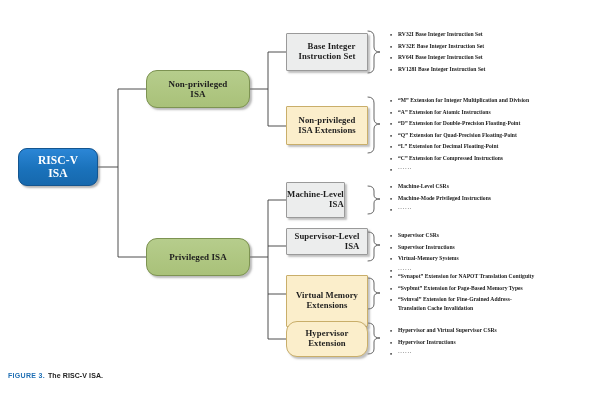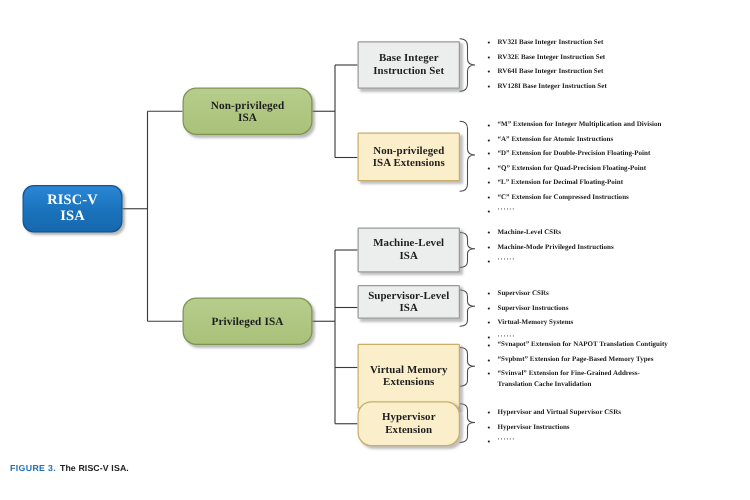--- a/index.html
+++ b/index.html
@@ -54,20 +54,21 @@
     box-shadow: 2px 2px 2px rgba(120,120,120,0.5);
   }
   .leaf-node {
     font-size: 8.7px;
     border-radius: 1px;
     box-shadow: 2px 2px 2px rgba(130,130,130,0.5);
   }
   .leaf-grey {
     background: #eceded;
     border: 1px solid #9a9a9a;
+    text-align: right;
   }
   .leaf-cream {
     background: #fbeecb;
     border: 1px solid #c9ae6a;
   }
 
   
   .bullet-list {
     position: absolute;
     font-family: "Liberation Serif", "DejaVu Serif", serif;
@@ -233,21 +234,21 @@
     <div class="bullet-row">
       <span class="bullet-dot">•</span>
       <span class="bullet-text">“C”  Extension for Compressed Instructions</span>
     </div>
     <div class="bullet-row ellipsis">
       <span class="bullet-dot">•</span>
       <span class="bullet-text">······</span>
     </div>
   </div>
 
-  <div class="node leaf-node leaf-grey" style="left:286px; top:182px; width:82px; height:36px;">
+  <div class="node leaf-node leaf-grey" style="left:286px; top:182px; width:59px; height:36px;">
     <div>
       <span>Machine-Level</span>
       <span>ISA</span>
     </div>
   </div>
   <div class="bullet-list" style="left:390px; top:182px; width:205px;">
     <div class="bullet-row">
       <span class="bullet-dot">•</span>
       <span class="bullet-text">Machine-Level CSRs</span>
     </div>

